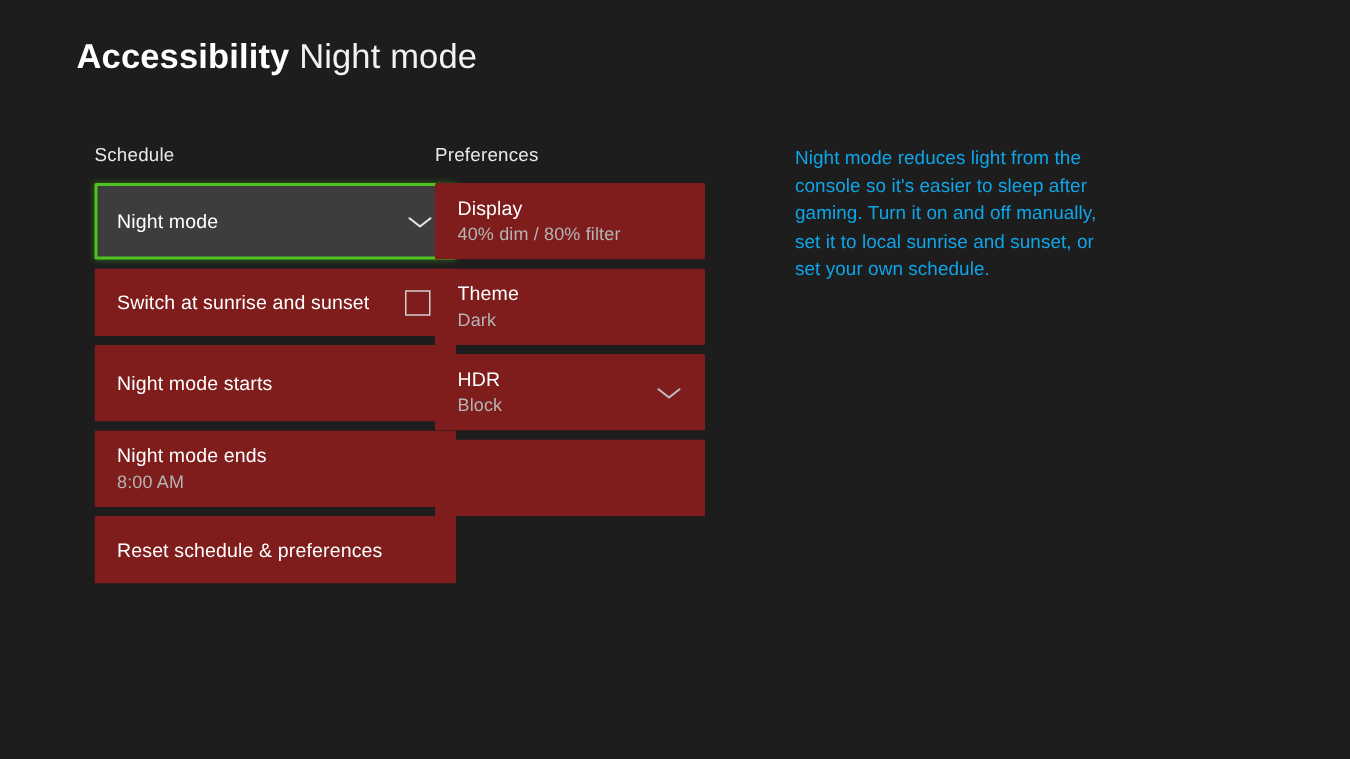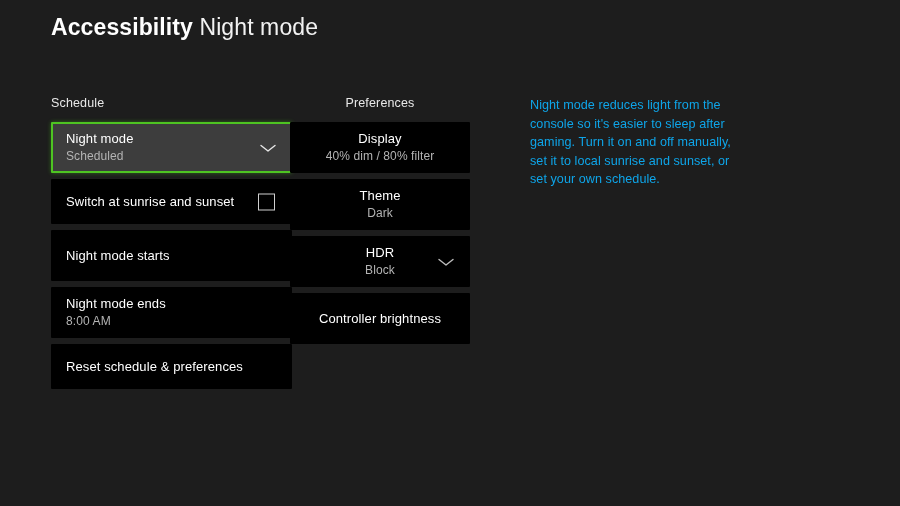--- a/index.html
+++ b/index.html
@@ -15,21 +15,21 @@
     color: #ffffff;
     overflow: hidden;
     position: relative;
     -webkit-font-smoothing: antialiased;
   }
 
   
   .page-header {
     position: absolute;
     left: 51px;
-    top: 12px;
+    top: 22px;
     font-size: 23px;
     line-height: 30px;
     white-space: nowrap;
     letter-spacing: 0.1px;
   }
   .page-header .strong {
     font-weight: bold;
     color: #ffffff;
   }
   .page-header .light {
@@ -41,36 +41,36 @@
   .columns {
     position: absolute;
     left: 51px;
     top: 96px;
     width: 800px;
   }
   .column {
     position: absolute;
     top: 0;
   }
-  .column-schedule { left: 0px; width: 241px; }
-  .column-preferences { left: 239px; width: 180px; text-align: center; }
+  .column-schedule { left: 12px; width: 241px; }
+  .column-preferences { left: 239px; width: 180px; }
   .column-info { left: 479px; width: 205px; }
 
   .column-heading {
     font-size: 12.5px;
     line-height: 15px;
     color: #e8e8e8;
     font-weight: normal;
     margin: 0 0 11px 0;
     letter-spacing: 0.15px;
   }
 
   
   .tile {
-    background: #000000;
+    background: #7f1d1d;
     border: 2px solid transparent;
     border-radius: 1px;
     box-sizing: border-box;
     padding: 0 13px;
     margin-bottom: 6px;
     position: relative;
     display: flex;
     flex-direction: column;
     justify-content: center;
     cursor: default;
@@ -149,21 +149,20 @@
   <span class="light">Night mode</span>
 </div>
 
 <div class="columns">
 
   <div class="column column-schedule">
     <div class="column-heading">Schedule</div>
 
     <div class="tile two-line focused">
       <div class="tile-title">Night mode</div>
-      <div class="tile-sub">Scheduled</div>
       <span class="chevron">
         <svg width="18" height="12" viewBox="0 0 18 12" aria-hidden="true">
           <path d="M2 3.5 L9 9 L16 3.5" fill="none" stroke="#e6e6e6" stroke-width="1.4" stroke-linecap="round" stroke-linejoin="round"></path>
         </svg>
       </span>
     </div>
 
     <div class="tile one-line">
       <div class="tile-title">Switch at sunrise and sunset</div>
       <span class="checkbox"></span>
@@ -200,21 +199,20 @@
       <div class="tile-title">HDR</div>
       <div class="tile-sub">Block</div>
       <span class="chevron">
         <svg width="18" height="12" viewBox="0 0 18 12" aria-hidden="true">
           <path d="M2 3.5 L9 9 L16 3.5" fill="none" stroke="#bdbdbd" stroke-width="1.4" stroke-linecap="round" stroke-linejoin="round"></path>
         </svg>
       </span>
     </div>
 
     <div class="tile two-line">
-      <div class="tile-title">Controller brightness</div>
     </div>
 
   </div>
 
   <div class="column column-info">
     <p class="info-para">Night mode reduces light from the console so it's easier to sleep after gaming. Turn it on and off manually, set it to local sunrise and sunset, or set your own schedule.</p>
   </div>
 
 </div>
 

